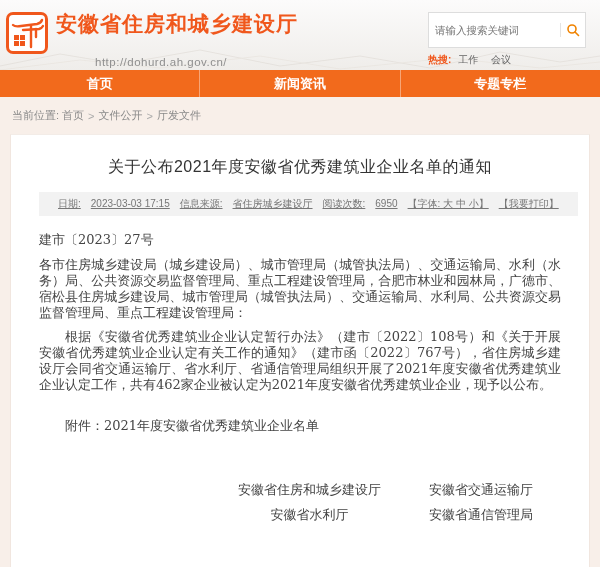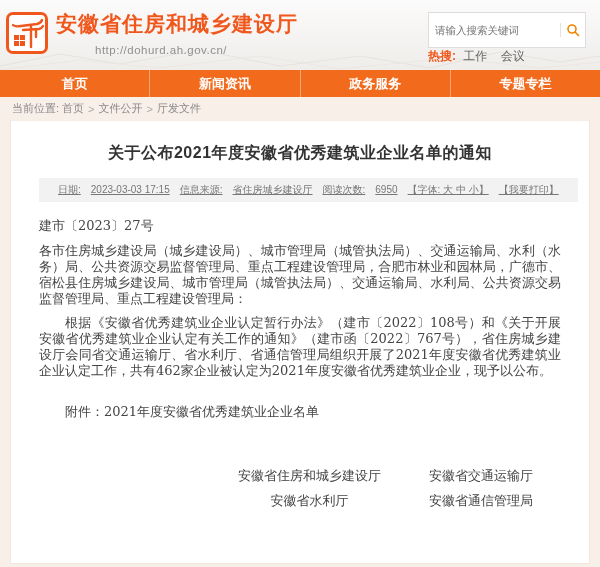--- a/index.html
+++ b/index.html
@@ -20,64 +20,64 @@
     position:absolute;left:6px;top:12px;width:42px;height:42px;
     background:#fff;border:3px solid #f0571c;border-radius:7px;
     box-sizing:border-box;cursor:pointer;
   }
   .logo svg{display:block;width:100%;height:100%;}
   .site-title{
     position:absolute;left:56px;top:10px;
     color:#f0571c;font-size:21px;font-weight:bold;letter-spacing:1px;
   }
   .site-url{
-    position:absolute;left:95px;top:44px;
+    position:absolute;left:95px;top:56px;
     color:#8f8f8f;font-size:11.5px;letter-spacing:.5px;
   }
   .search-wrap{
     position:absolute;right:14px;top:12px;width:158px;
   }
   .search-box{
     display:flex;align-items:center;height:36px;
     background:#fff;border:1px solid #ddd;box-sizing:border-box;
   }
   .search-box input{
     flex:1;border:0;outline:0;font-size:10.5px;color:#666;
     padding:0 6px;min-width:0;background:transparent;
     font-family:"Liberation Sans",sans-serif;
   }
   .search-divider{width:1px;height:14px;background:#e3e3e3;}
   .search-btn{width:24px;display:flex;align-items:center;justify-content:center;cursor:pointer;background:none;border:0;padding:0;}
-  .hot-line{font-size:12px;color:#666;}
+  .hot-line{margin-top:5px;font-size:10px;color:#666;}
   .hot-label{color:#f0571c;font-weight:bold;margin-right:4px;}
   .hot-item{color:#666;text-decoration:none;margin-right:10px;cursor:pointer;}
   
   .nav{
     height:27px;background:#f26a1c;display:flex;
   }
   .nav-item{
     flex:1;display:flex;align-items:center;justify-content:center;
     color:#fff;font-size:13px;font-weight:bold;cursor:pointer;
     border-right:1px solid rgba(255,255,255,.4);
   }
   .nav-item:last-child{border-right:0;}
   
   .breadcrumb{
-    height:23px;display:flex;align-items:center;
+    height:37px;display:flex;align-items:center;
     padding:0 12px;font-size:11px;color:#8a8a8a;
   }
   .breadcrumb .crumb{color:#8a8a8a;text-decoration:none;cursor:pointer;margin:0 3px;}
   .breadcrumb .sep{margin:0 1px;color:#aaa;}
   
   .card{
     margin:0 10px;background:#fff;border:1px solid #f1e6df;border-top-color:#f3ece7;
     height:444px;box-sizing:border-box;padding:14px 28px 0 28px;overflow:hidden;
   }
   .article-title{
-    text-align:center;font-size:16px;font-weight:bold;color:#333;
+    text-align:center;font-size:16px;font-weight:normal;color:#333;
     margin:8px 0 0 0;letter-spacing:.5px;
   }
   .meta-bar{
     margin:14px auto 0 auto;display:table;background:#f2f2f2;
     padding:5px 14px;font-size:10px;color:#777;white-space:nowrap;text-decoration:underline;
   }
   .meta-bar span{margin:0 5px;}
   .meta-action{cursor:pointer;}
   .doc-body{font-family:"DejaVu Serif","Liberation Serif",serif;color:#444;}
   .doc-number{font-size:13px;margin-top:15px;}
@@ -135,21 +135,20 @@
       <span class="hot-label">热搜:</span>
       <a class="hot-item">工作</a>
       <a class="hot-item">会议</a>
     </div>
   </div>
 </div>
 
 <div class="nav">
   <div class="nav-item">首页</div>
   <div class="nav-item">新闻资讯</div>
-  <div class="nav-item">政务服务</div>
   <div class="nav-item">专题专栏</div>
 </div>
 
 <div class="breadcrumb">
   <span>当前位置:</span>
   <a class="crumb">首页</a>
   <span class="sep">&gt;</span>
   <a class="crumb">文件公开</a>
   <span class="sep">&gt;</span>
   <a class="crumb">厅发文件</a>

